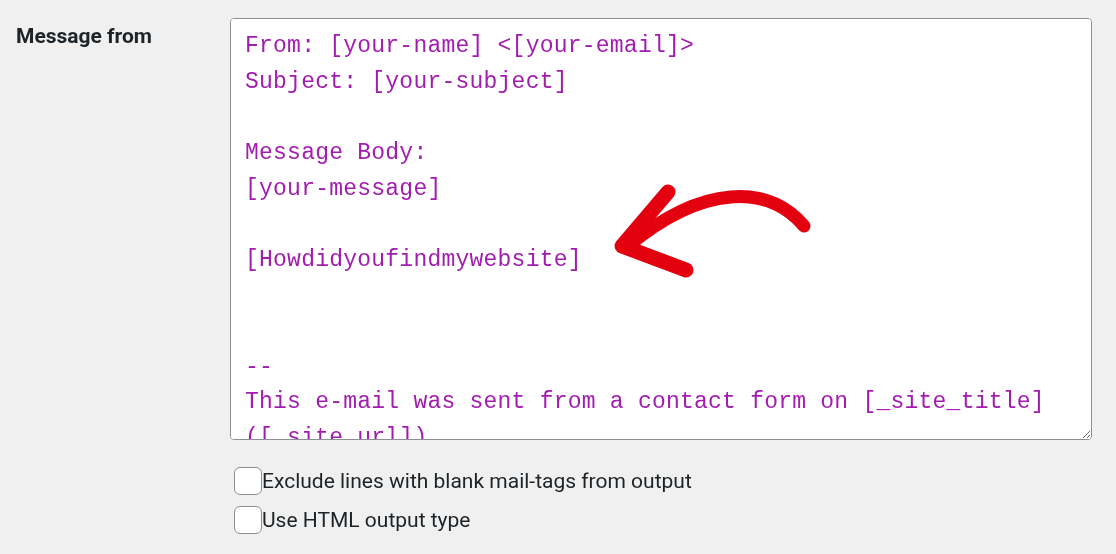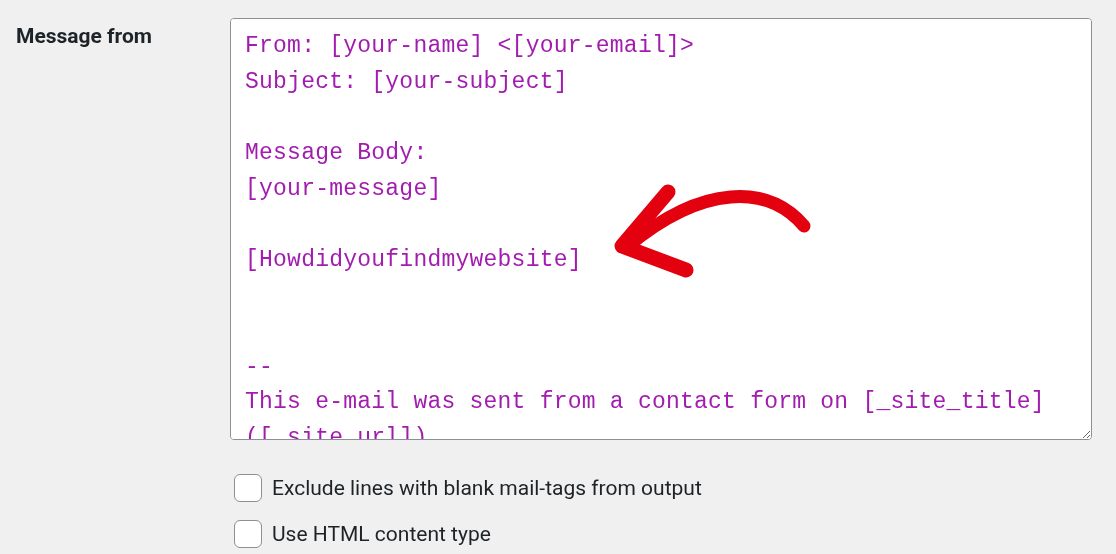--- a/index.html
+++ b/index.html
@@ -59,22 +59,21 @@
       width: 260px;
       height: 120px;
       pointer-events: none;
     }
     .options {
       padding: 12px 0 0 4px;
     }
     .option-row {
       display: flex;
       align-items: center;
-      gap: 10px;
-      margin: 18px 0;
+      margin: 11px 0;
     }
     input[type="checkbox"].cb {
       appearance: none;
       width: 28px;
       height: 28px;
       border: 1px solid #8c8f94;
       border-radius: 6px;
       background: #fff;
       cursor: pointer;
       flex-shrink: 0;
@@ -112,17 +111,17 @@
       </svg>
     </div>
 
     <div class="options">
       <div class="option-row">
         <input type="checkbox" id="cb-exclude" class="cb" style="">
         <label class="option-label" for="cb-exclude">Exclude lines with blank mail-tags from output</label>
       </div>
       <div class="option-row">
         <input type="checkbox" id="cb-html" class="cb" style="">
-        <label class="option-label" for="cb-html">Use HTML content type</label>
+        <label class="option-label" for="cb-html">Use HTML output type</label>
       </div>
     </div>
   </div>
 </div>
 
 </body></html>

